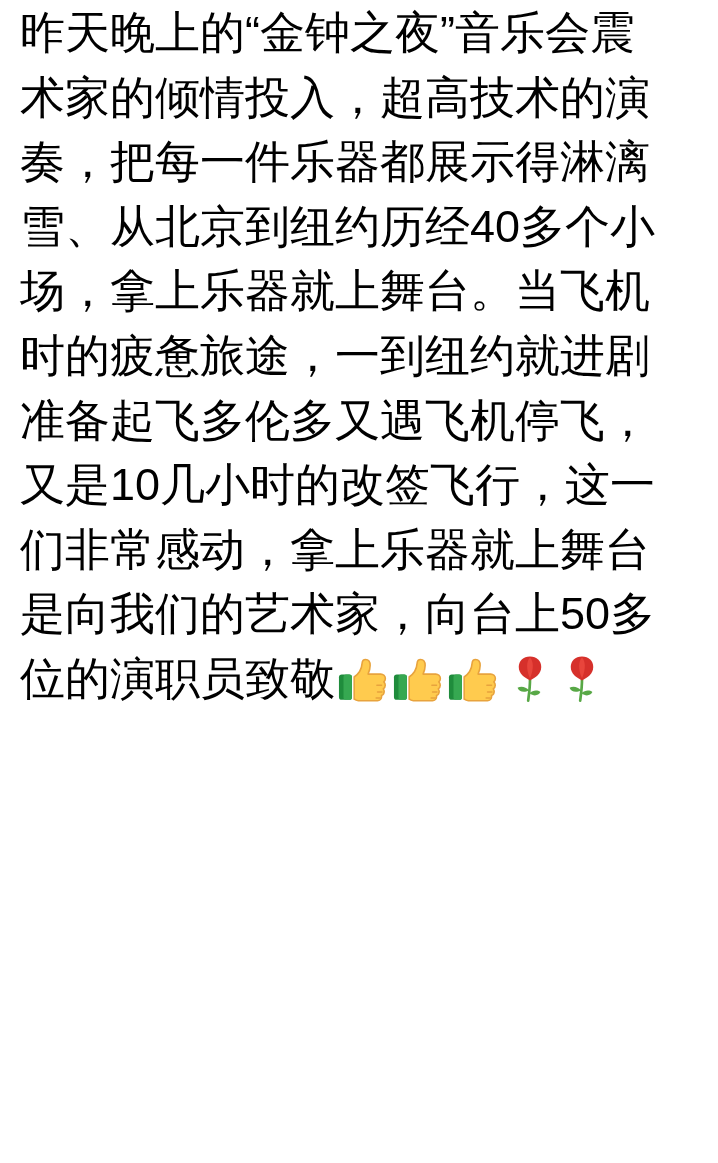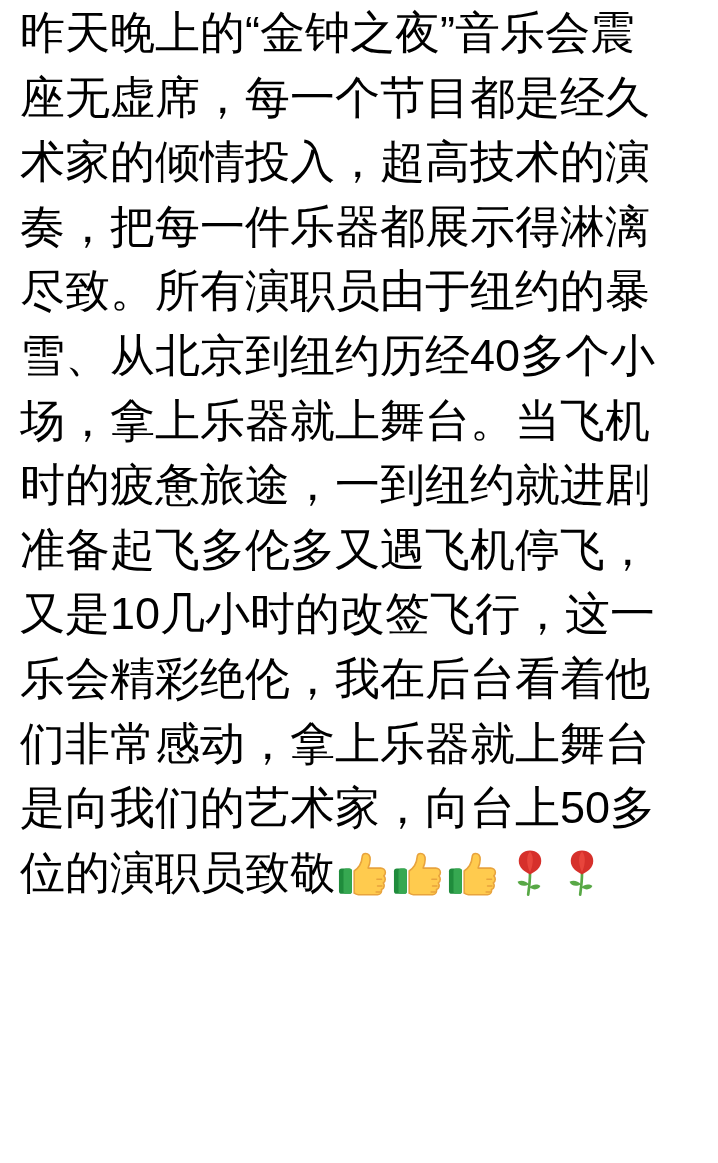--- a/index.html
+++ b/index.html
@@ -32,30 +32,27 @@
   }
   .emoji svg { display: inline-block; }
   .emoji.thumb { margin-left: 1px; }
   .emoji.rose  { margin-left: 8px; }
 </style>
 </head>
 <body>
 
 <div class="post" id="post-block">
     <div class="line">昨天晚上的“金钟之夜”音乐会震</div>
-    <div class="line">座无虚席，每一个节目都是经久</div>
     <div class="line">术家的倾情投入，超高技术的演</div>
     <div class="line">奏，把每一件乐器都展示得淋漓</div>
-    <div class="line">尽致。所有演职员由于纽约的暴</div>
     <div class="line">雪、从北京到纽约历经40多个小</div>
     <div class="line">场，拿上乐器就上舞台。当飞机</div>
     <div class="line">时的疲惫旅途，一到纽约就进剧</div>
     <div class="line">准备起飞多伦多又遇飞机停飞，</div>
     <div class="line">又是10几小时的改签飞行，这一</div>
-    <div class="line">乐会精彩绝伦，我在后台看着他</div>
     <div class="line">们非常感动，拿上乐器就上舞台</div>
     <div class="line">是向我们的艺术家，向台上50多</div>
     <div class="line">位的演职员致敬<span class="emoji thumb" role="img" aria-label="👍"><svg width="54" height="52" viewBox="0 0 40 40" aria-hidden="true">
           <rect x="1.5" y="18" width="10" height="19.5" rx="2.2" fill="#1F8C3C"></rect>
           <rect x="5" y="18" width="6.5" height="19.5" rx="2" fill="#36A851"></rect>
           <path fill="#FFCB4E" stroke="#E8A33D" stroke-width="1.2" stroke-linejoin="round" d="M13.2 37.2 V20 c3.3-2.3 5.8-6.3 6.1-10.5 .15-1.9 1.3-2.9 2.7-2.9 1.9 0 3.5 1.6 3.5 4.6 0 2.3-.8 4.8-1.6 6.6 h9.8 c1.9 0 3.5 1.5 3.5 3.4 0 1.1-.5 2-1.2 2.6 .7 .6 1.1 1.5 1.1 2.5 0 1.2-.6 2.2-1.5 2.8 .4 .6 .7 1.3 .7 2.1 0 1.4-.9 2.6-2.1 3 .1 .3 .1 .6 .1 .9 0 1.7-1.4 3.1-3.1 3.1 H16.4 c-1.2 0-2.4-.5-3.2-1.4 z"></path>
           <path d="M34.3 26.4 h-3.6 M34.6 31.6 h-3.4 M33.3 36.1 h-3.2" stroke="#E8A33D" stroke-width="1.2" fill="none" stroke-linecap="round"></path>
         </svg></span><span class="emoji thumb" role="img" aria-label="👍"><svg width="54" height="52" viewBox="0 0 40 40" aria-hidden="true">
           <rect x="1.5" y="18" width="10" height="19.5" rx="2.2" fill="#1F8C3C"></rect>
           <rect x="5" y="18" width="6.5" height="19.5" rx="2" fill="#36A851"></rect>

